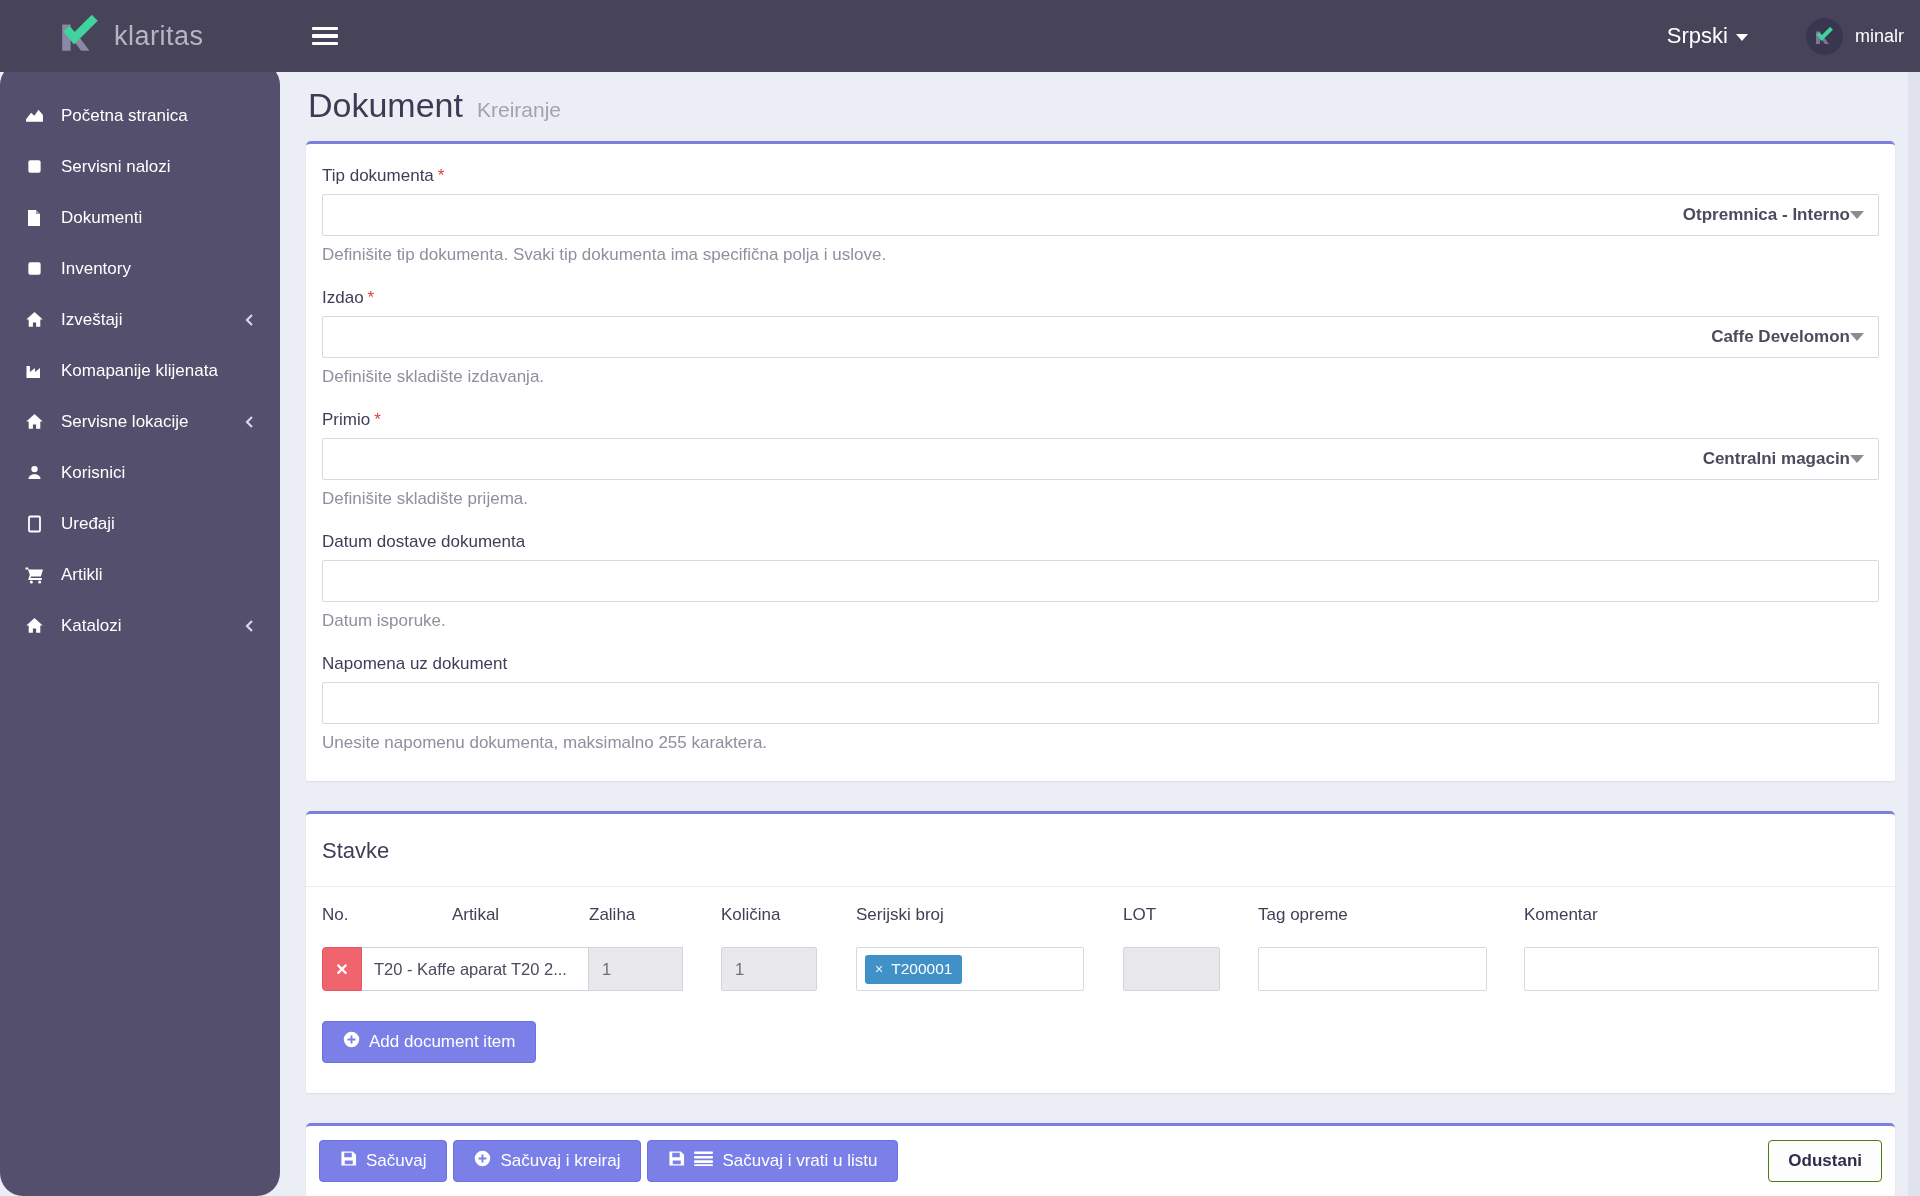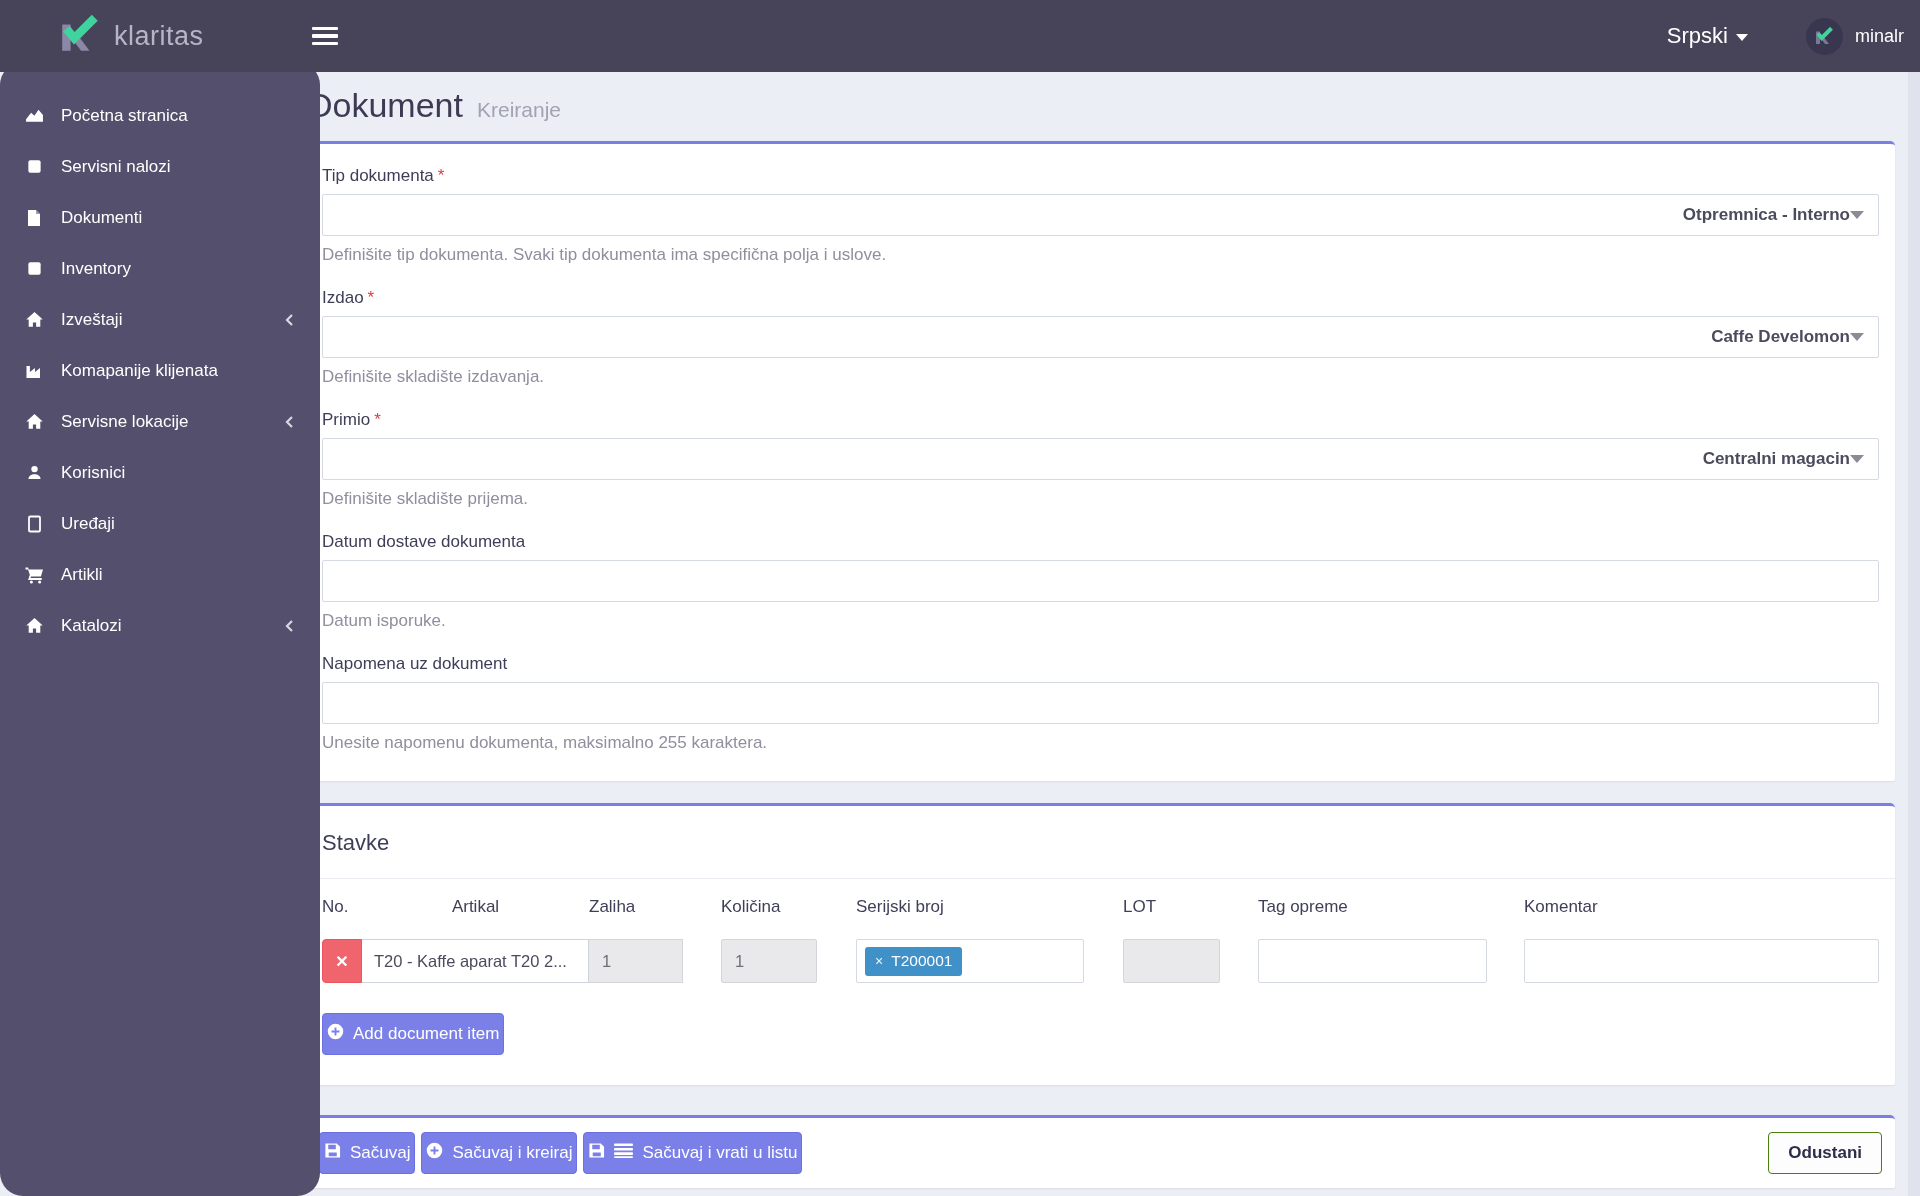--- a/index.html
+++ b/index.html
@@ -20,21 +20,21 @@
   .hamburger { margin-left:24px; width:26px; cursor:pointer; display:flex; flex-direction:column; gap:4px; }
   .hamburger span { display:block; height:3.5px; background:#fff; border-radius:1px; }
   .nav-right { margin-left:auto; display:flex; align-items:center; padding-right:16px; }
   .lang { display:flex; align-items:center; gap:8px; color:#fff; font-size:22px; cursor:pointer; margin-right:58px; }
   .caret-w { width:0; height:0; border-left:6px solid transparent; border-right:6px solid transparent; border-top:7px solid #fff; margin-top:2px; }
   .avatar { width:37px; height:37px; border-radius:50%; background:#393650; display:flex; align-items:center; justify-content:center; margin-right:12px; cursor:pointer; }
   .username { color:#fff; font-size:18px; cursor:pointer; }
 
   
   .sidebar {
-    position: fixed; top:62px; left:0; bottom:0; width:320px;
+    position: fixed; top:62px; left:0; bottom:0; width:280px;
     background:#544f6c; padding-top:28px; z-index:10;border-radius:23px;
   }
   .side-item { height:51px; display:flex; align-items:center; padding:0 26px 0 22px; color:#fff; font-size:17px; cursor:pointer; }
   .side-item .ic { width:24px; margin-right:15px; display:flex; justify-content:center; flex:none; }
   .side-item .chev { margin-left:auto; display:flex; }
 
   
   .main { position:absolute; top:62px; left:288px; right:0; bottom:0; padding:0 25px 0 18px; overflow:hidden; }
   .scroll-track { position:fixed; top:62px; right:0; bottom:0; width:12px; background:#e0e3ed; }
   .page-head { margin:24px 2px 16px; display:flex; align-items:baseline; gap:14px; }
@@ -47,21 +47,21 @@
   .form-group:last-child { margin-bottom:0; }
   .form-group label { display:block; font-size:17px; color:#3e3e58; margin-bottom:8px; }
   .req { color:#e23b3b; margin-left:4px; }
   .control { height:42px; border:1px solid #d5d9e3; border-radius:2px; background:#fff; display:flex; align-items:center; padding:0 14px; font-size:17px; color:#4b4b5e; width:100%; }
   .select { justify-content:flex-end; cursor:pointer;font-weight:bold; }
   .caret-g { width:0; height:0; border-left:7px solid transparent; border-right:7px solid transparent; border-top:8px solid #8b8b96; }
   input.control { outline:none; }
   .help { font-size:17px; color:#8f8f9e; margin-top:9px; }
 
   
-  .items-card { margin-top:22px; padding:24px 16px 30px; }
+  .items-card { margin-top:30px; padding:24px 16px 30px; }
   .panel-title { font-size:22px; color:#3e3e58; font-weight:400; }
   .divider { border-top:1px solid #ececf3; margin:22px -16px 0; }
   .items-head { display:flex; margin-top:18px; font-size:17px; color:#3f3f58; }
   .items-row { display:flex; margin-top:22px; align-items:flex-start; }
   .c-no { width:40px; flex:none; }
   .c-artikal { width:227px; flex:none; text-align:center; }
   .c-zaliha { width:94px; flex:none; margin-right:38px; }
   .c-kolicina { width:96px; flex:none; margin-right:39px; }
   .c-serijski { width:228px; flex:none; margin-right:39px; }
   .c-lot { width:97px; flex:none; margin-right:38px; }
@@ -75,21 +75,21 @@
   .kolicina-box { width:96px; flex:none; margin-right:39px; }
   .lot-box { width:97px; flex:none; margin-right:38px; }
   .serijski-box { width:228px; height:44px; border:1px solid #d5d9e3; border-radius:2px; background:#fff; display:flex; align-items:center; padding:0 8px; margin-right:39px; flex:none; }
   .tag-chip { background:#4191c9; color:#fff; border-radius:3px; height:29px; display:flex; align-items:center; gap:8px; padding:0 10px; font-size:15.5px; }
   .chip-x { cursor:pointer; font-size:14px; opacity:.9; }
   .tag-input { width:229px; height:44px; margin-right:37px; flex:none; }
   .komentar-input { flex:1; height:44px; }
   .btn-add { margin-top:30px; }
 
   
-  .btn { display:inline-flex; align-items:center; gap:9px; height:42px; padding:0 4px; font-size:17px; border-radius:4px; cursor:pointer; font-family:inherit; }
+  .btn { display:inline-flex; align-items:center; gap:9px; height:42px; padding:0 20px; font-size:17px; border-radius:4px; cursor:pointer; font-family:inherit; }
   .btn-primary { background:#7a80e8; border:1px solid #6b71e0; color:#fff; }
   .btn-light { background:#fdfdfe; border:1px solid #4d7c0f; color:#2e2e4a; font-weight:700; padding:0 19px; }
 
   .actions-card { margin-top:30px; padding:14px 13px; display:flex; align-items:center; gap:6px; }
   .actions-card .btn-light { margin-left:auto; }
 </style>
 </head>
 <body>
 
 <div class="navbar">

